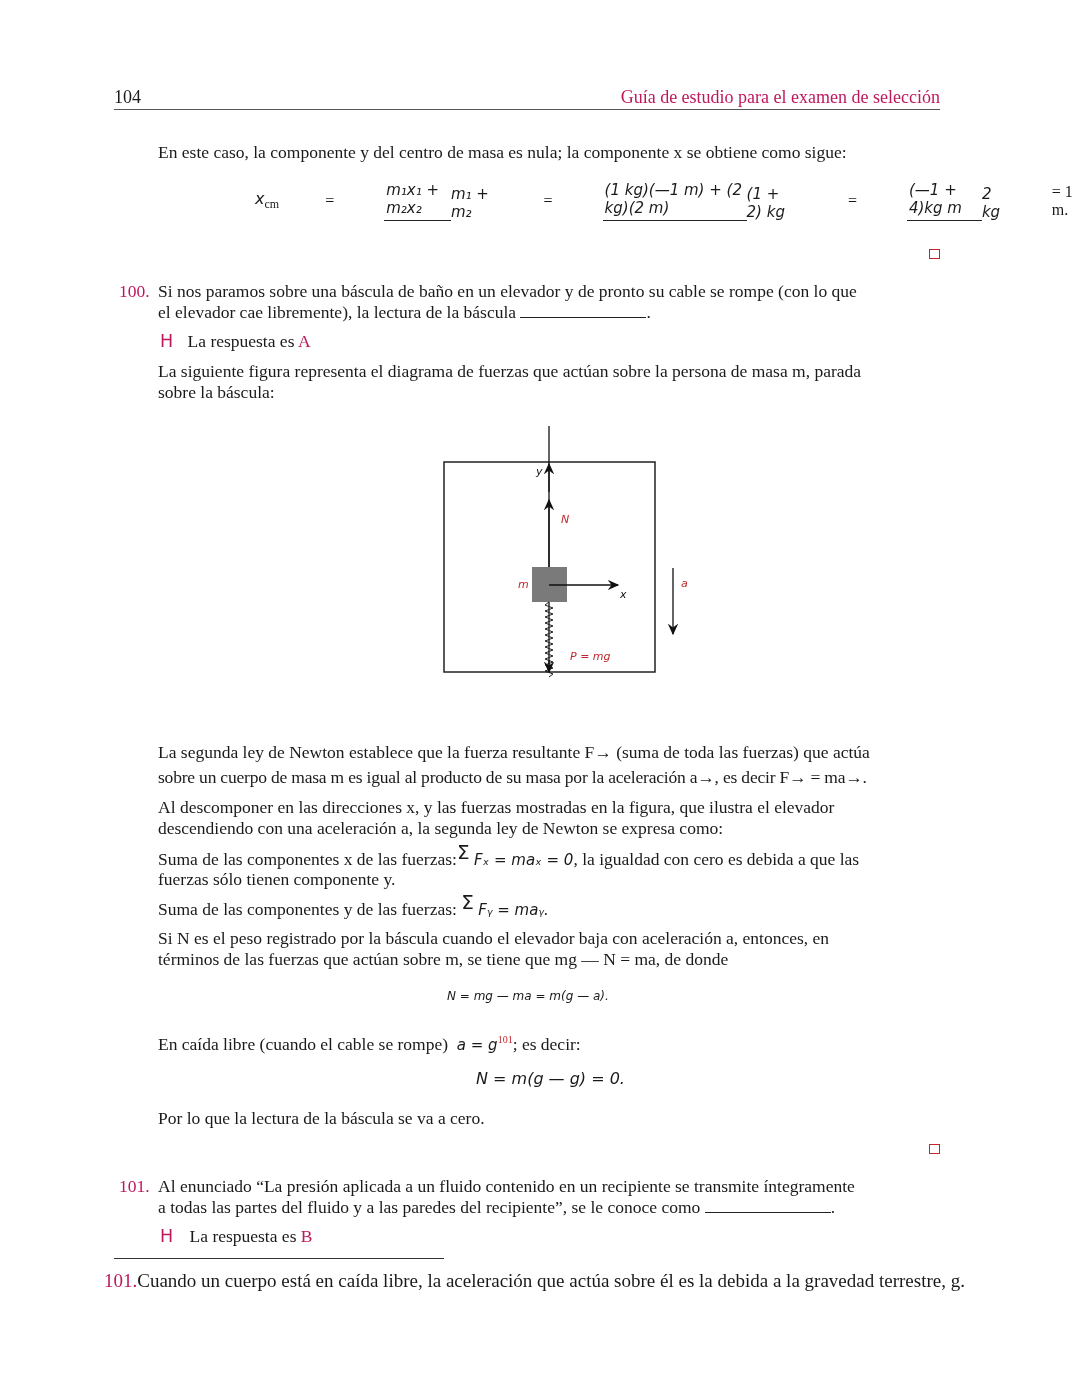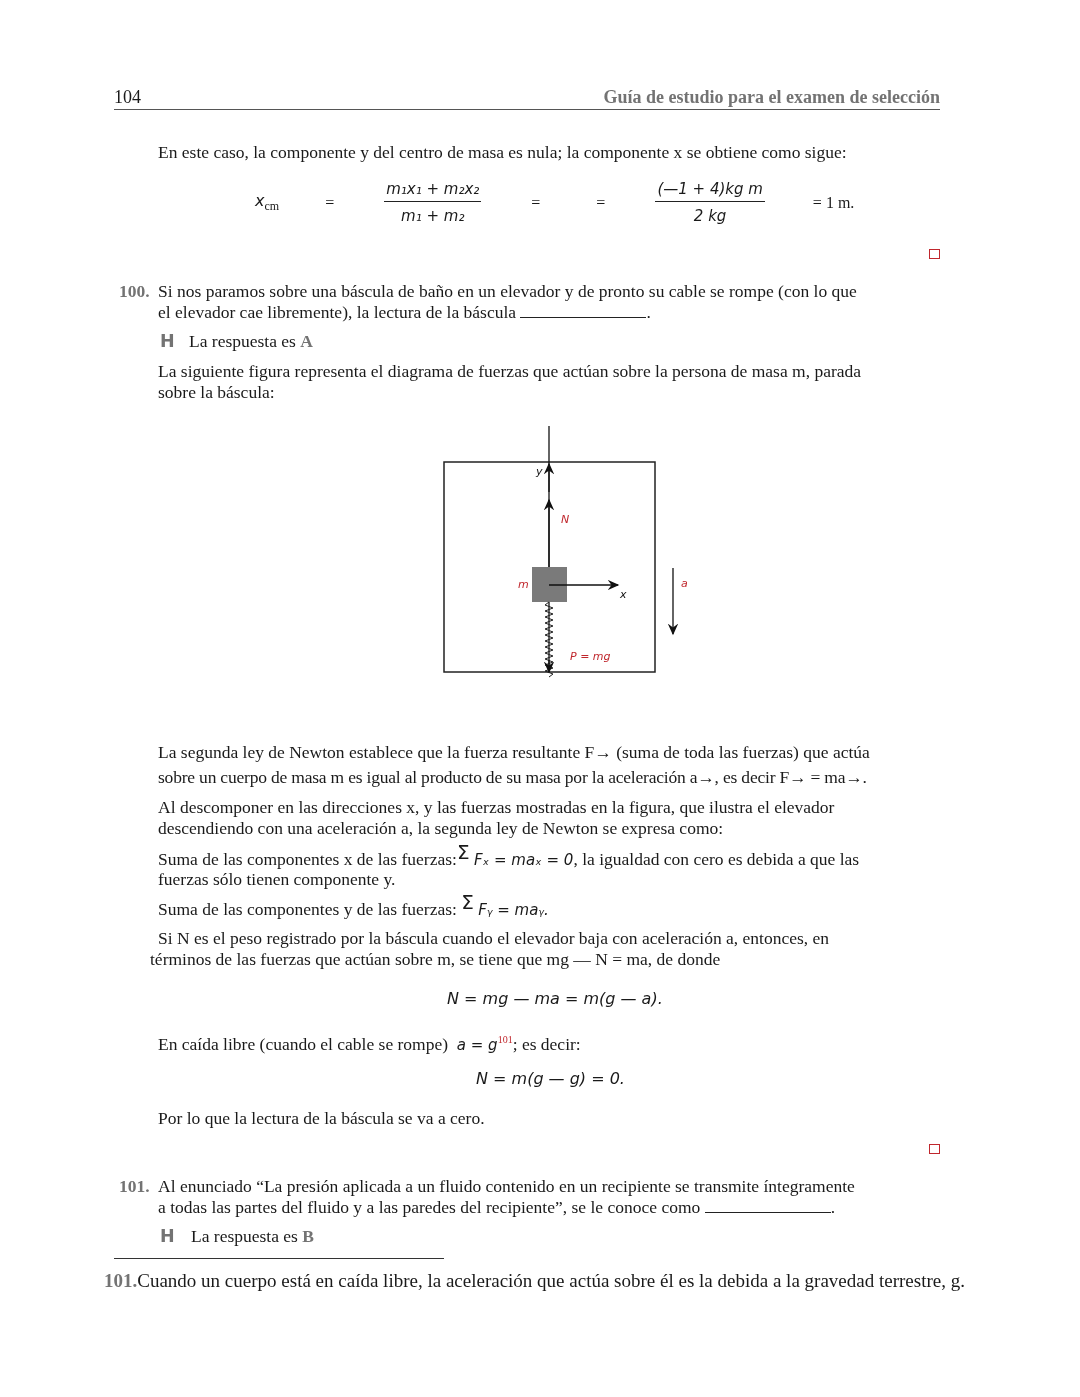--- a/index.html
+++ b/index.html
@@ -1,27 +1,27 @@
 <!DOCTYPE html>
 <html><head>
 <meta charset="utf-8">
 <style>
   html, body { margin:0; padding:0; background:#ffffff; }
   body { width:1080px; height:1397px; position:relative; overflow:hidden;
          font-family:"Liberation Serif", "DejaVu Serif", serif; color:#1a1a1a; }
   .abs { position:absolute; }
-  .red { color:#737373;font-weight:bold; }
+  .red { color:#be185d; }
   .sans-i { font-family:"DejaVu Sans", sans-serif; font-style:italic; }
   .t { font-size:17.5px; line-height:21px; }
   .header-rule { position:absolute; left:114px; top:109px; width:826px; height:1px; background:#555; }
   .page-num { left:114px; top:87px; font-size:18px; }
   .running-title { right:140px; top:87px; font-size:18px; }
   .qed { position:absolute; width:9px; height:8px; border:1px solid #c0272d; }
   .blank { display:inline-block; width:126px; border-bottom:1.5px solid #222; height:14px; vertical-align:baseline; }
-  .frac { display:inline-flex; flex-direction:column; align-items:center; vertical-align:middle; margin:0 4px; }
+  .frac { display:inline-flex; flex-direction:row; align-items:center; vertical-align:middle; margin:0 4px; }
   .frac .num { border-bottom:1.4px solid #222; padding:0 2px 3px; }
   .frac .den { padding-top:5px; }
   .eq { font-size:16px;gap:36px; }
   .mi { font-family:"DejaVu Sans", sans-serif; font-style:italic; font-size:15px; }
   .sigma { font-family:"DejaVu Sans", sans-serif; font-size:20px; position:relative; top:-6px; }
   sup.fn { font-size:10px; color:#c0272d; }
   .footnote-rule { position:absolute; left:114px; top:1258px; width:330px; height:1px; background:#333; }
   .diagram { position:absolute; left:430px; top:420px; width:280px; height:270px; }
   .diagram text { font-family:"DejaVu Sans", sans-serif; font-style:italic; }
 </style>
@@ -35,20 +35,24 @@
 <div class="abs t" style="left:158px; top:142px;">En este caso, la componente y del centro de masa es nula; la componente x se obtiene como sigue:</div>
 
 <div class="abs eq" style="left:255px; top:180px; display:flex; align-items:center;">
   <span class="mi" style="font-size:16px;"><span>x</span><sub style="font-family:'Liberation Serif',serif;font-style:normal;font-size:12px;">cm</sub></span>
   <span style="margin:0 10px;">=</span>
   <span class="frac mi">
     <span class="num">m₁x₁ + m₂x₂</span>
     <span class="den">m₁ + m₂</span>
   </span>
   <span style="margin:0 10px;">=</span>
+  <span class="frac mi">
+    <span class="num">(1 kg)(—1 m) + (2 kg)(2 m)</span>
+    <span class="den">(1 + 2) kg</span>
+  </span>
   <span style="margin:0 10px;">=</span>
   <span class="frac mi">
     <span class="num">(—1 + 4)kg m</span>
     <span class="den">2 kg</span>
   </span>
   <span style="margin-left:8px;">= 1 m.</span>
 </div>
 
 <div class="qed" style="left:929px; top:249px;"></div>
 
@@ -97,22 +101,22 @@
   <span>Suma de las componentes x de las fuerzas:</span><span class="sigma">Σ</span>
   <span class="mi">Fₓ = maₓ = 0</span><span>, la igualdad con cero es debida a que las</span>
 </div>
 <div class="abs t" style="left:158px; top:869px;text-align:right;">fuerzas sólo tienen componente y.</div>
 <div class="abs t" style="left:158px; top:898px;">
   <span>Suma de las componentes y de las fuerzas:</span>&nbsp;<span class="sigma">Σ</span>
   <span class="mi">Fᵧ = maᵧ.</span>
 </div>
 
 <div class="abs t" style="left:158px; top:928px;">Si N es el peso registrado por la báscula cuando el elevador baja con aceleración a, entonces, en</div>
-<div class="abs t" style="left:150px; top:949px;">términos de las fuerzas que actúan sobre m, se tiene que mg — N = ma, de donde</div>
-<div class="abs mi" style="left:447px; top:989px; font-size:16px;">N = mg — ma = m(g — a).</div>
+<div class="abs t" style="left:158px; top:949px;">términos de las fuerzas que actúan sobre m, se tiene que mg — N = ma, de donde</div>
+<div class="abs mi" style="left:447px; top:989px; font-size:12px;">N = mg — ma = m(g — a).</div>
 
 <div class="abs t" style="left:158px; top:1029px;">
   <span>En caída libre (cuando el cable se rompe)</span>&nbsp;
   <span class="mi">a = g</span><sup class="fn">101</sup><span>; es decir:</span>
 </div>
 <div class="abs mi" style="left:476px; top:1069px; font-size:16px;">N = m(g — g) = 0.</div>
 <div class="abs t" style="left:158px; top:1108px;">Por lo que la lectura de la báscula se va a cero.</div>
 
 <div class="qed" style="left:929px; top:1144px;"></div>
 

